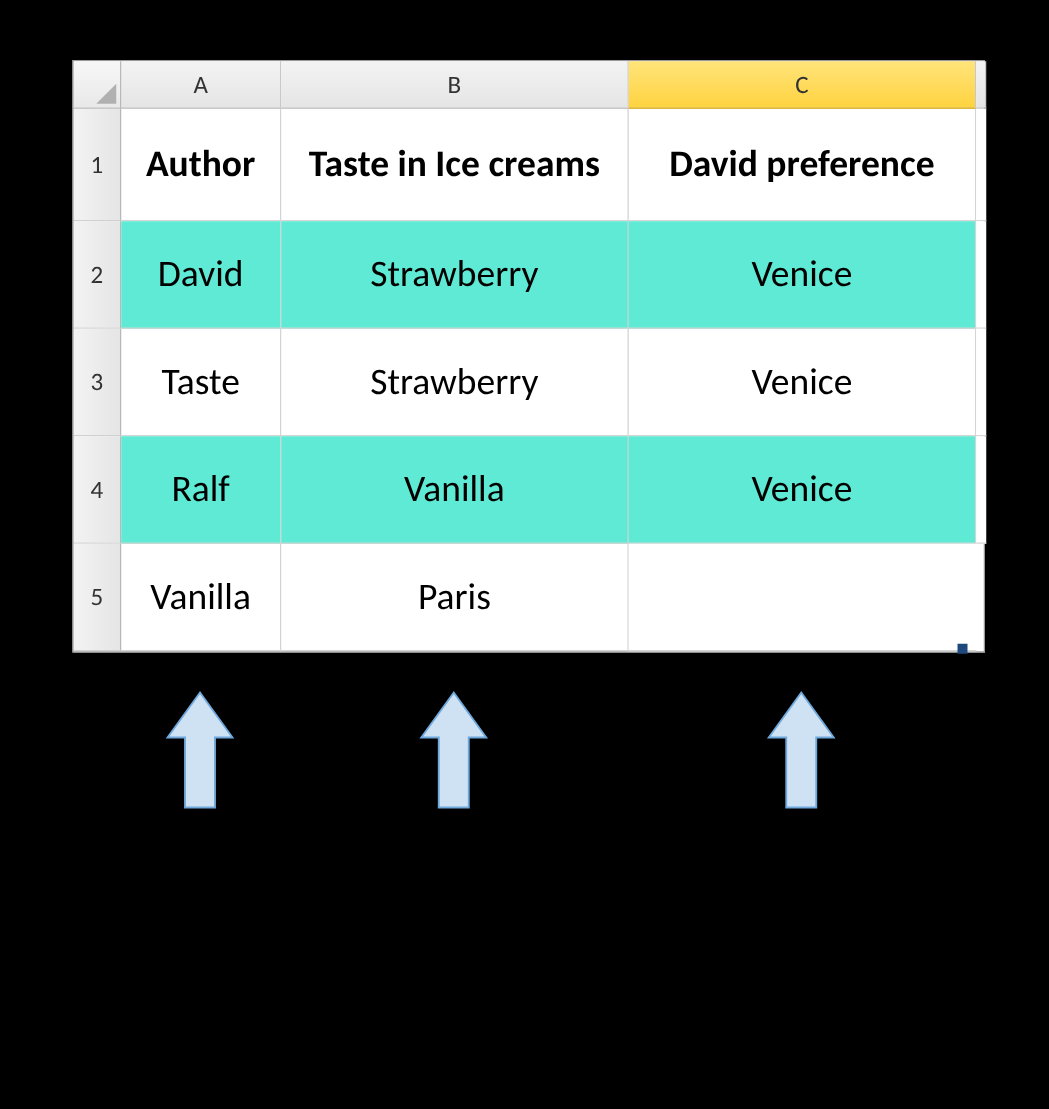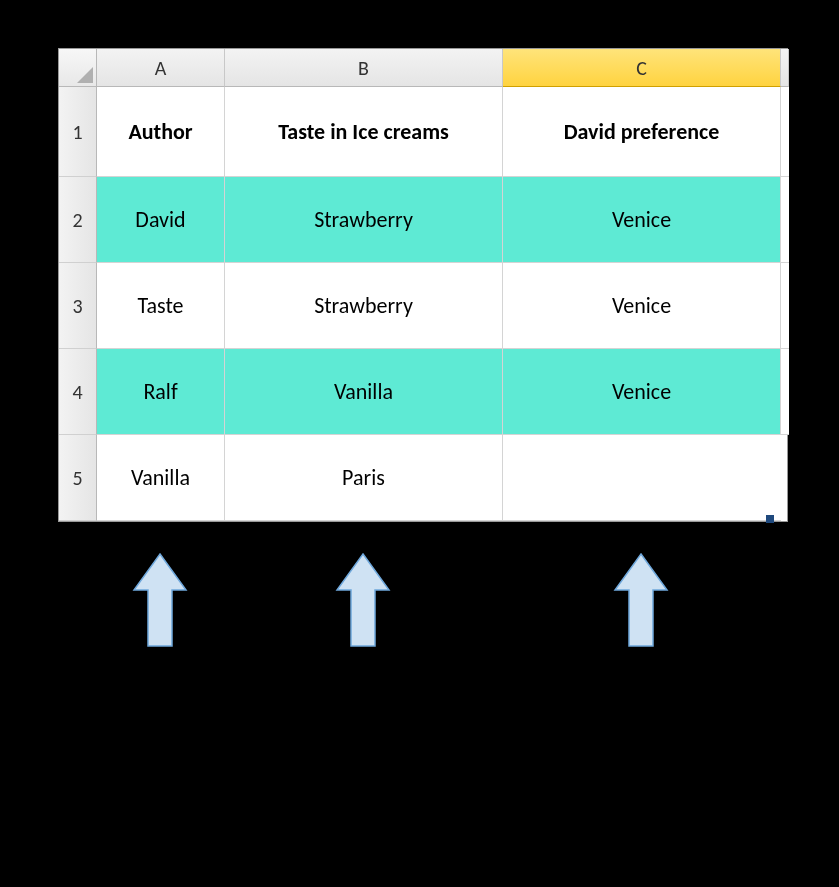--- a/index.html
+++ b/index.html
@@ -65,21 +65,21 @@
       font-size: 20px;
       color: #333;
       display: flex;
       align-items: center;
       justify-content: center;
     }
     .cell {
       border-right: 1px solid #d4d4d4;
       border-bottom: 1px solid #d4d4d4;
       text-align: center;
-      font-size: 22px;
+      font-size: 30px;
       color: #000;
       display: flex;
       align-items: center;
       justify-content: center;
       padding: 0 6px;
     }
     .row1 { height: 90px; }
     .row2, .row3, .row4, .row5 { height: 86px; }
     .header-cell { font-weight: bold; }
     .shaded { background: #5eead4; }

